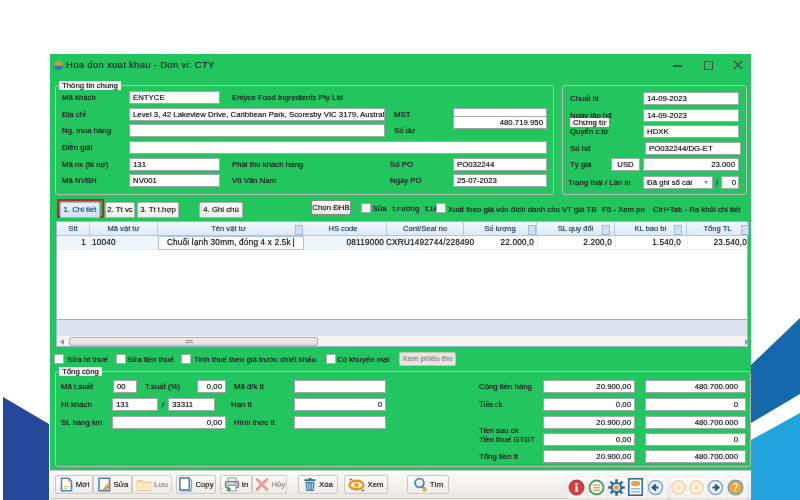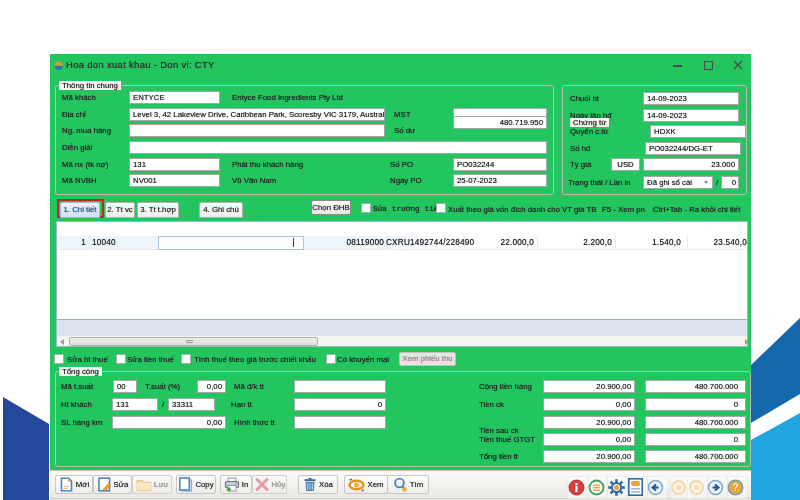--- a/index.html
+++ b/index.html
@@ -81,21 +81,21 @@
   <div class="inp" style="left:453px;top:157.5px;width:86px;">PO032244</div>
   <div class="inp" style="left:453px;top:174px;width:86px;">25-07-2023</div>
   <div class="lab" style="left:570px;top:94px;">Chuối ht</div>
   <div class="lab" style="left:570px;top:110.5px;">Ngày lập hđ</div>
   <div class="lab" style="left:570px;top:127px;">Quyển c.từ</div>
   <div class="lab" style="left:570px;top:143.5px;">Số hđ</div>
   <div class="lab" style="left:570px;top:160px;">Tỷ giá</div>
   <div class="lab" style="left:568px;top:177.5px;">Trạng thái / Lần in</div>
   <div class="inp" style="left:643px;top:92px;width:88px;">14-09-2023</div>
   <div class="inp" style="left:643px;top:108.5px;width:88px;">14-09-2023</div>
-  <div class="inp" style="left:643px;top:125px;width:88px;margin-left:7px;">HDXK</div>
+  <div class="inp" style="left:643px;top:125px;width:88px;">HDXK</div>
   <div class="inp" style="left:645px;top:141.5px;width:88px;">PO032244/DG-ET</div>
   <div class="inp" style="left:611px;top:158px;width:21px;text-align:center;padding:0 1px;width:25px;">USD</div>
   <div class="inp" style="left:643px;top:158px;width:88px;text-align:right;">23.000</div>
   <div class="inp" style="left:643px;top:175.5px;width:62px;">Đã ghi sổ cái</div>
   <div style="position:absolute;left:704px;top:181px;width:0;height:0;border:2px solid transparent;border-top:3px solid #888;"></div>
   <div class="lab" style="left:716px;top:177.5px;">/</div>
   <div class="inp" style="left:721px;top:175.5px;text-align:right;padding:0 2px;width:12px;">0</div>
   </div>
 
   <div style="position:absolute;left:57px;top:199px;width:43px;height:15px;border:2px solid #c4242b;z-index:4;"></div>
@@ -106,31 +106,48 @@
 
   <div class="btn" style="left:311px;top:200px;width:38px;height:13px;line-height:13px;">Chọn ĐHB</div>
   <div class="cb" style="left:361px;top:203px;"></div>
   <div class="lab" style="left:373px;top:205px;font-family:Liberation Mono, monospace;">Sửa trường tiền</div>
   <div class="cb" style="left:436px;top:203px;"></div>
   <div class="lab" style="left:448px;top:205px;">Xuất theo giá vốn đích danh cho VT giá TB</div>
   <div class="lab" style="left:602px;top:205px;">F5 - Xem pn</div>
   <div class="lab" style="left:653px;top:205px;">Ctrl+Tab - Ra khỏi chi tiết</div>
 
   <div id="table" style="position:absolute;left:56px;top:221px;width:692px;height:126px;border:1px solid #9db8d4;box-sizing:border-box;background:#fff;">
+    <div id="thead" style="position:absolute;left:0;top:0;width:690px;height:13px;background:linear-gradient(#f4f9fd,#dce9f7);border-bottom:1px solid #aec8e4;">
+      <div class="hc" style="left:0px;width:32px;">Stt</div>
+      <div class="hc" style="left:33px;width:67px;">Mã vật tư</div>
+      <div class="hc" style="left:101px;width:141px;">Tên vật tư</div>
+      <div class="hc" style="left:243px;width:86px;">HS code</div>
+      <div class="hc" style="left:330px;width:76px;">Cont/Seal no</div>
+      <div class="hc" style="left:407px;width:72px;">Số lượng</div>
+      <div class="hc" style="left:480px;width:77px;">SL quy đổi</div>
+      <div class="hc" style="left:558px;width:71px;">KL bao bì</div>
+      <div class="hc" style="left:630px;width:61px;">Tổng TL</div>
+      <div style="position:absolute;left:238px;top:3px;width:6px;height:8px;background:#cfe0f2;border:1px solid #a3bedd;"></div>
+      <div style="position:absolute;left:471px;top:3px;width:6px;height:8px;background:#cfe0f2;border:1px solid #a3bedd;"></div>
+      <div style="position:absolute;left:545px;top:3px;width:6px;height:8px;background:#cfe0f2;border:1px solid #a3bedd;"></div>
+      <div style="position:absolute;left:617px;top:3px;width:6px;height:8px;background:#cfe0f2;border:1px solid #a3bedd;"></div>
+      <div style="position:absolute;left:684px;top:3px;width:6px;height:8px;background:#cfe0f2;border:1px solid #a3bedd;"></div>
+    </div>
     <div id="trow" style="position:absolute;left:0;top:14px;width:690px;height:13px;background:linear-gradient(90deg,#eef5fb 0%,#eef5fb 48%,#ffffff 56%);border-bottom:1px solid #ececec;">
       <div style="position:absolute;left:33px;top:0;width:1px;height:13px;background:#e4ebf3;"></div>
         <div style="position:absolute;left:101px;top:0;width:1px;height:13px;background:#e4ebf3;"></div>
         <div style="position:absolute;left:330px;top:0;width:1px;height:13px;background:#e4ebf3;"></div>
         <div style="position:absolute;left:407px;top:0;width:1px;height:13px;background:#e4ebf3;"></div>
         <div style="position:absolute;left:480px;top:0;width:1px;height:13px;background:#e4ebf3;"></div>
         <div style="position:absolute;left:558px;top:0;width:1px;height:13px;background:#e4ebf3;"></div>
         <div style="position:absolute;left:630px;top:0;width:1px;height:13px;background:#e4ebf3;"></div>
       <div class="dc" style="left:0px;width:29px;text-align:right;">1</div>
       <div class="dc" style="left:35px;width:62px;">10040</div>
       <div style="position:absolute;left:101px;top:0;width:144px;height:12px;border:1px solid #aac4de;background:#fafcfe;"></div>
+      <div class="dc" style="left:110px;width:130px;">Chuối lạnh 30mm, đóng 4 x 2.5k</div>
       <div style="position:absolute;left:236px;top:2px;width:1px;height:9px;background:#444;"></div>
       <div class="dc" style="left:243px;width:84px;text-align:right;">08119000</div>
       <div class="dc" style="left:329px;width:120px;">CXRU1492744/228490</div>
       <div class="dc" style="left:407px;width:70px;text-align:right;">22.000,0</div>
       <div class="dc" style="left:480px;width:75px;text-align:right;">2.200,0</div>
       <div class="dc" style="left:558px;width:66px;text-align:right;">1.540,0</div>
       <div class="dc" style="left:630px;width:60px;text-align:right;">23.540,0</div>
     </div>
     <div style="position:absolute;left:0;top:97px;width:690px;height:16px;background:#dce3ee;border-top:1px solid #9ab0cc;"></div>
     <div style="position:absolute;left:0;top:114px;width:690px;height:10px;background:#f5f4f1;">
@@ -167,21 +184,21 @@
   <div class="inp" style="left:168px;top:398px;width:39px;">33311</div>
   <div class="lab" style="left:231px;top:400px;">Hạn tt</div>
   <div class="inp" style="left:294px;top:398px;width:84px;text-align:right;">0</div>
   <div class="lab" style="left:61px;top:418px;">SL hàng km</div>
   <div class="inp" style="left:112px;top:416px;width:106px;text-align:right;">0,00</div>
   <div class="lab" style="left:234px;top:418px;">Hình thức tt</div>
   <div class="inp" style="left:294px;top:416px;width:84px;"></div>
   <div class="lab" style="left:479px;top:382px;">Cộng tiền hàng</div>
   <div class="inp" style="left:543px;top:380px;width:84px;text-align:right;">20.900,00</div>
   <div class="inp" style="left:645px;top:380px;width:89px;padding-right:7px;text-align:right;">480.700.000</div>
-  <div class="lab" style="left:479px;top:400px;">Tiền ck</div>
+  <div class="lab" style="left:479px;top:400px;font-family:Liberation Serif, serif;">Tiền ck</div>
   <div class="inp" style="left:543px;top:398px;width:84px;text-align:right;">0,00</div>
   <div class="inp" style="left:645px;top:398px;width:89px;padding-right:7px;text-align:right;">0</div>
   <div class="lab" style="left:479px;top:418px;margin-top:8px;">Tiền sau ck</div>
   <div class="inp" style="left:543px;top:416px;width:84px;text-align:right;">20.900,00</div>
   <div class="inp" style="left:645px;top:416px;width:89px;padding-right:7px;text-align:right;">480.700.000</div>
   <div class="lab" style="left:479px;top:435px;">Tiền thuế GTGT</div>
   <div class="inp" style="left:543px;top:433px;width:84px;text-align:right;">0,00</div>
   <div class="inp" style="left:645px;top:433px;width:89px;padding-right:7px;text-align:right;">0</div>
   <div class="lab" style="left:479px;top:452px;">Tổng tiền tt</div>
   <div class="inp" style="left:543px;top:450px;width:84px;text-align:right;">20.900,00</div>
@@ -247,21 +264,21 @@
         <span>Xóa</span>
       </div>
   <div class="tbtn" style="left:344px;width:42px;">
         <svg width="17" height="14" viewBox="0 0 17 14">
           <path d="M1.5 2 L4 1 M13.5 13 L16 12" stroke="#4a86c0" stroke-width="1.6"></path>
           <ellipse cx="8.5" cy="7" rx="7" ry="4.2" fill="#fff" stroke="#e8941e" stroke-width="2.4"></ellipse>
           <circle cx="8.5" cy="7" r="2.6" fill="#f0b040"></circle>
         </svg>
         <span>Xem</span>
       </div>
-  <div class="tbtn" style="left:387px;width:40px;align-items:center;">
+  <div class="tbtn" style="left:407px;width:40px;align-items:center;">
         <svg width="15" height="15" viewBox="0 0 15 15">
           <circle cx="6.5" cy="6" r="4.4" fill="none" stroke="#4a86c0" stroke-width="1.9"></circle>
           <path d="M9.5 9.5 L12.5 12.5" stroke="#4a86c0" stroke-width="1.9"></path>
           <circle cx="11.5" cy="12.5" r="2.2" fill="#f0a830"></circle>
         </svg>
         <span>Tìm</span>
       </div>
   <div style="position:absolute;left:567px;top:476px;width:19px;height:22px;background:rgba(255,255,255,0.45);border:1px solid rgba(0,0,0,0.05);border-radius:2px;"></div>
   <div style="position:absolute;left:587px;top:476px;width:19px;height:22px;background:rgba(255,255,255,0.45);border:1px solid rgba(0,0,0,0.05);border-radius:2px;"></div>
   <div style="position:absolute;left:607px;top:476px;width:19px;height:22px;background:rgba(255,255,255,0.45);border:1px solid rgba(0,0,0,0.05);border-radius:2px;"></div>

